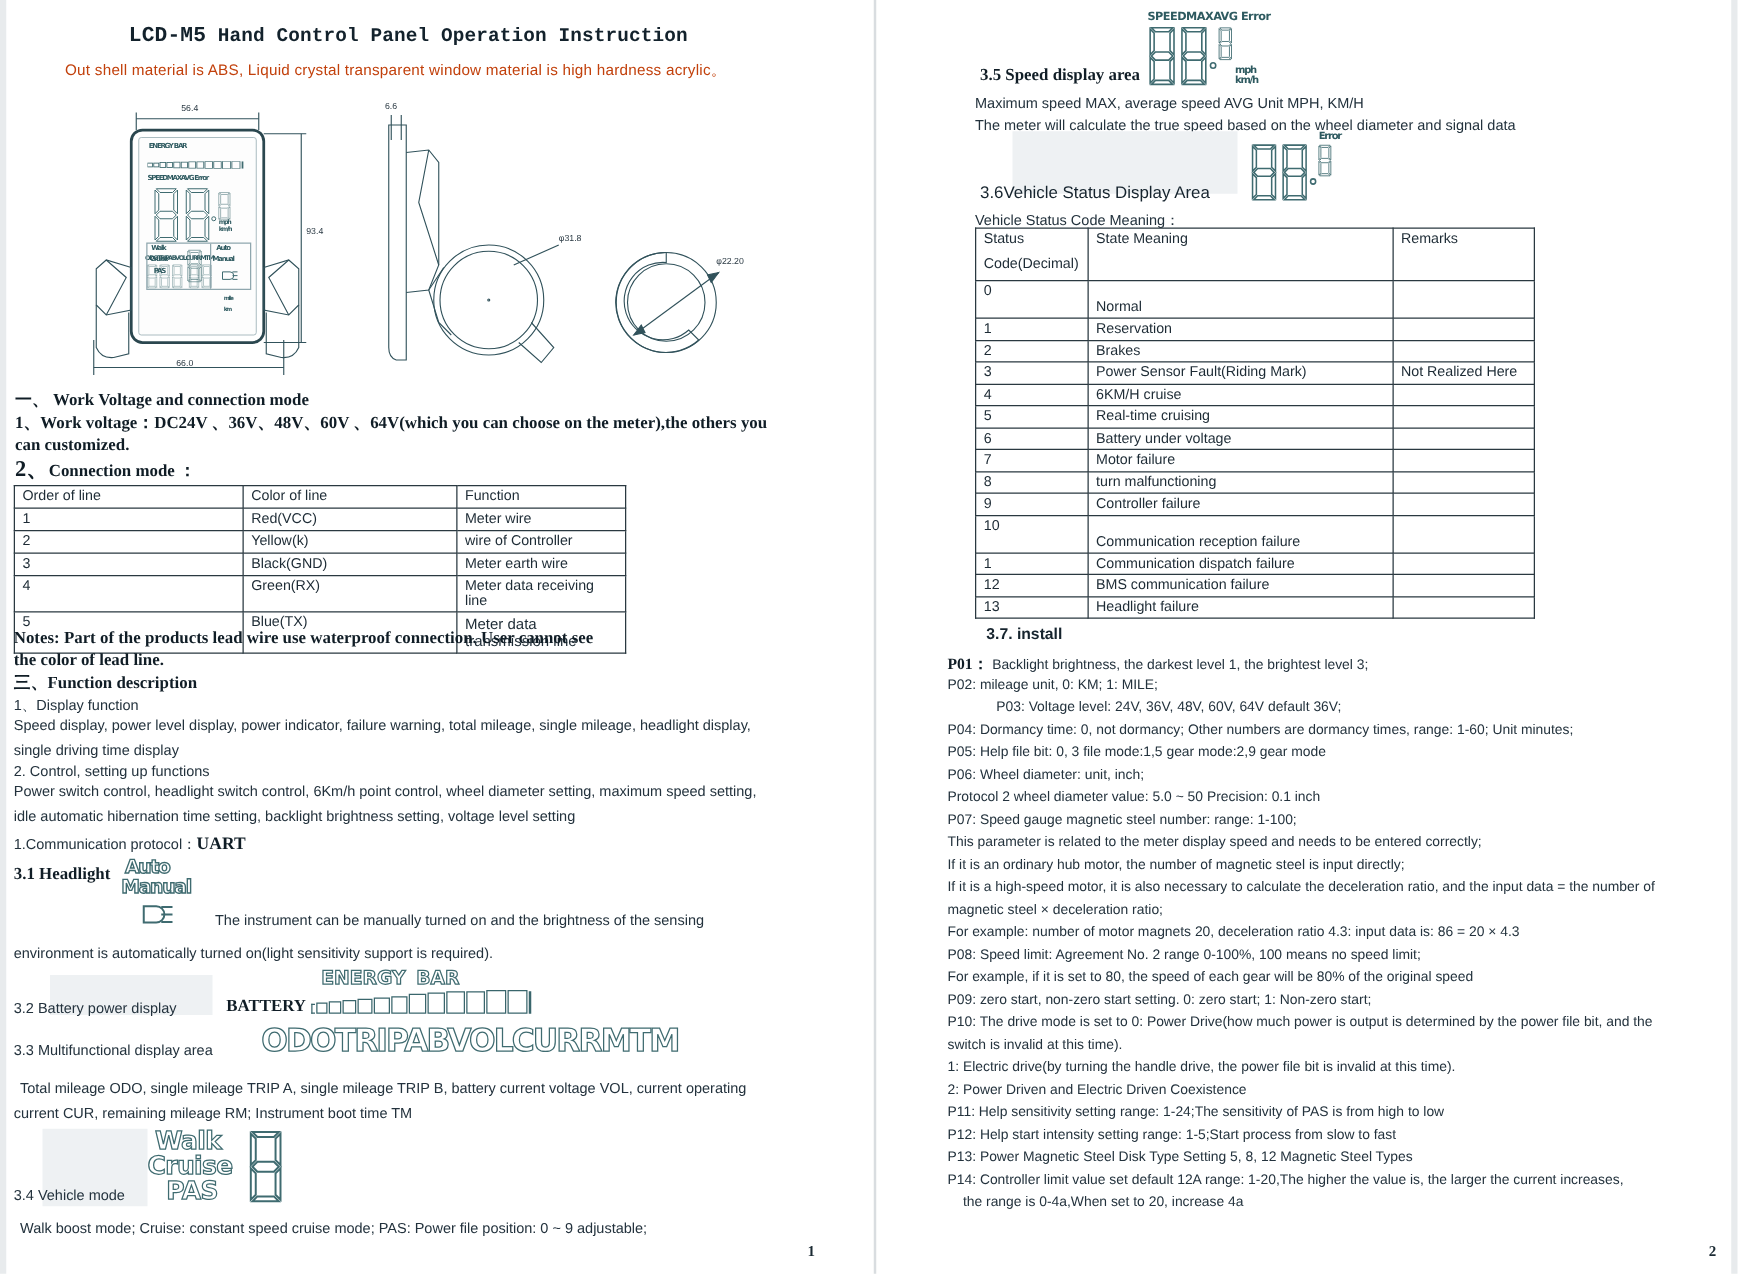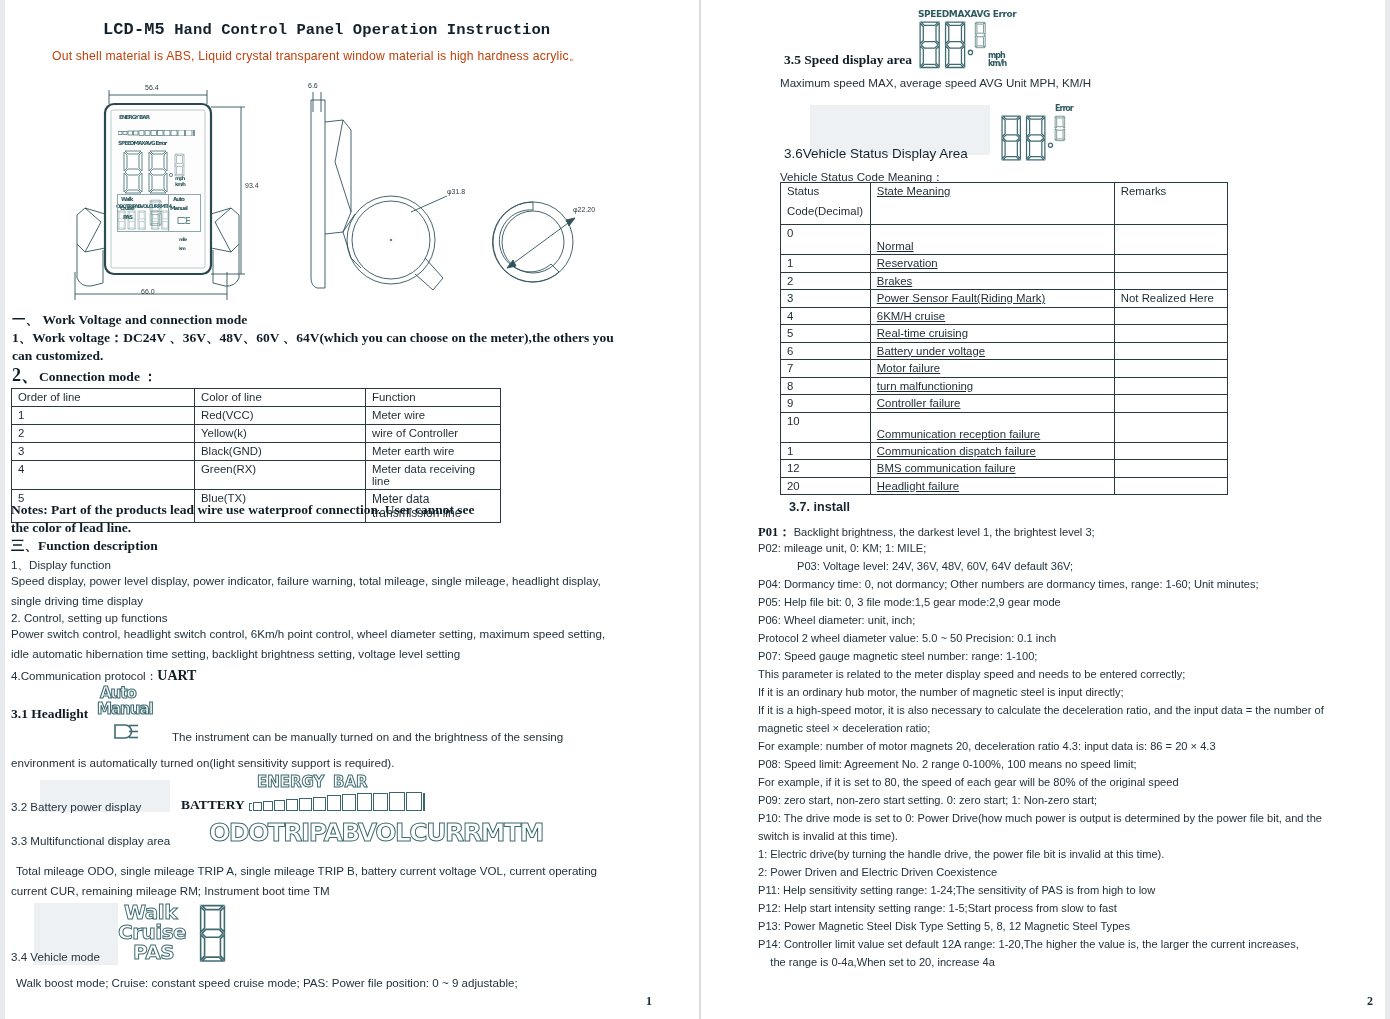--- a/index.html
+++ b/index.html
@@ -95,21 +95,21 @@
   
   #wire-table { width: 490px; }
   #wire-table td:nth-child(1) { width: 170px; }
   #wire-table td:nth-child(2) { width: 158px; }
   #wire-table tr { height: 18px; }
   #wire-table td.small { font-size: 12px; }
 
   
   #status-table { width: 448px; }
   #status-table td:nth-child(1) { width: 77px; }
-  #status-table td:nth-child(2) { width: 258px; text-decoration: underline; }
+  #status-table td:nth-child(2) { width: 258px; }
   #status-table td:nth-child(3) { width: 110px; }
   #status-table tr { height: 17.5px; }
   #status-table tr.hdr { height: 42px; }
   #status-table tr.tall { height: 30px; }
   #status-table td.vbot { vertical-align: bottom; }
 
   
   .lcdtext {
     font-family: "DejaVu Sans", sans-serif;
     font-weight: bold;
@@ -429,34 +429,34 @@
 
   <div class="abs bold-serif" style="left:11px; top:536px;">三、Function description</div>
   <div class="abs body-sm" style="left:11px; top:554px;">1、Display function</div>
   <div class="abs body-sm" style="left:11px; top:570px; width:625px;">Speed display, power level display, power indicator, failure warning, total mileage, single mileage, headlight display,</div>
   <div class="abs body-sm" style="left:11px; top:590px;">single driving time display</div>
   <div class="abs body-sm" style="left:11px; top:607px;">2.  Control, setting up functions</div>
   <div class="abs body-sm" style="left:11px; top:623px; width:628px;">Power switch control, headlight switch control, 6Km/h point control, wheel diameter setting, maximum speed setting,</div>
   <div class="abs body-sm" style="left:11px; top:643px;">idle automatic hibernation time setting, backlight brightness setting, voltage level setting</div>
 
   <div class="abs" style="left:11px; top:665px;">
-    <span class="body-sm">4.Communication protocol：</span><span class="bold-serif" style="font-size:14px;">UART</span>
+    <span class="body-sm">1.Communication protocol：</span><span class="bold-serif" style="font-size:14px;">UART</span>
   </div>
 
   <div class="abs lcdtext" style="left:100px; top:686px; font-size:15px; -webkit-text-stroke:1.1px #3f6b70;">Auto</div>
   <div class="abs lcdtext" style="left:97px; top:702px; font-size:15px; -webkit-text-stroke:1.1px #3f6b70;">Manual</div>
   <svg class="abs" style="left:111px; top:722px;" width="32" height="20">
     <g stroke="#3f6b70" fill="none" stroke-width="1.6">
       <path d="M4,3 L14,3 a6.5,6.5 0 0,1 0,13 L4,16 Z"></path>
       <line x1="18" y1="3.5" x2="27" y2="3.5"></line>
       <line x1="18" y1="9.5" x2="27" y2="9.5"></line>
       <line x1="18" y1="15.5" x2="27" y2="15.5"></line>
     </g>
   </svg>
-  <div class="abs bold-serif" style="left:11px; top:704px;">3.1 Headlight</div>
+  <div class="abs bold-serif" style="left:11px; top:689px;">3.1 Headlight</div>
   <div class="abs body-sm" style="left:172px; top:726px;">The instrument can be manually turned on and the brightness of the sensing</div>
   <div class="abs body-sm" style="left:11px; top:752px;">environment is automatically turned on(light sensitivity support is required).</div>
 
   <div class="faint-box" style="left:40px; top:780px; width:130px; height:32px;"></div>
   <div class="abs body-sm" style="left:11px; top:796px; z-index:2;">3.2 Battery power display</div>
   <div class="abs bold-serif" style="left:181px; top:795px; z-index:2;">BATTERY</div>
   <div class="abs lcdtext" style="left:257px; top:775px; font-size:15px; letter-spacing:0px;">ENERGY</div>
   <div class="abs lcdtext" style="left:333px; top:775px; font-size:15px; letter-spacing:0px;">BAR</div>
   <div class="abs batt" style="left:249px; top:792px;">
     <span class="batt-cap"></span>
@@ -535,20 +535,21 @@
             <polygon points="20,24 17,27 17,40 20,43"></polygon>
             <polygon points="3,44 6,41 16,41 19,44"></polygon>
           </g>
       </g>
     </g>
   </svg>
   <div class="abs lcdtext solid" style="left:288px; top:52px; font-size:8px;">mph</div>
   <div class="abs lcdtext solid" style="left:288px; top:60px; font-size:8px;">km/h</div>
   <div class="abs bold-serif" style="left:84px; top:50px;">3.5 Speed display area</div>
   <div class="abs body-sm" style="left:80px; top:72px;">Maximum speed MAX, average speed AVG    Unit MPH, KM/H</div>
+  <div class="abs body-sm" style="left:80px; top:90px;">The meter will calculate the true speed based on the wheel diameter and signal data</div>
 
   <div class="faint-box" style="left:110px; top:105px; width:180px; height:50px;"></div>
   <div class="abs lcdtext solid" style="left:355px; top:105px; font-size:8px;">Error</div>
   <svg class="abs" style="left:300px; top:114px;" width="90" height="50">
     <g stroke="#3f6b70" fill="none" stroke-width="1.2">
       <g transform="scale(1.02,1.04)">
         <g transform="translate(0,0)">
             <polygon points="3,2 19,2 16,5 6,5"></polygon>
             <polygon points="2,3 5,6 5,19 2,22"></polygon>
             <polygon points="20,3 17,6 17,19 20,22"></polygon>
@@ -651,21 +652,21 @@
         <td>1</td>
         <td>Communication dispatch failure</td>
         <td></td>
       </tr>
       <tr>
         <td>12</td>
         <td>BMS communication failure</td>
         <td></td>
       </tr>
       <tr>
-        <td>20</td>
+        <td>13</td>
         <td>Headlight failure</td>
         <td></td>
       </tr>
     </tbody>
   </table>
 
   <div class="abs sec-head-sans" style="left:89px; top:500px; font-weight:bold; font-size:12.6px;">3.7. install</div>
 
   <div class="abs" style="left:58px; top:522px;">
     <span class="bold-serif" style="font-size:12.5px;">P01：</span><span class="body-xs"> Backlight brightness, the darkest level 1, the brightest level 3;</span>

